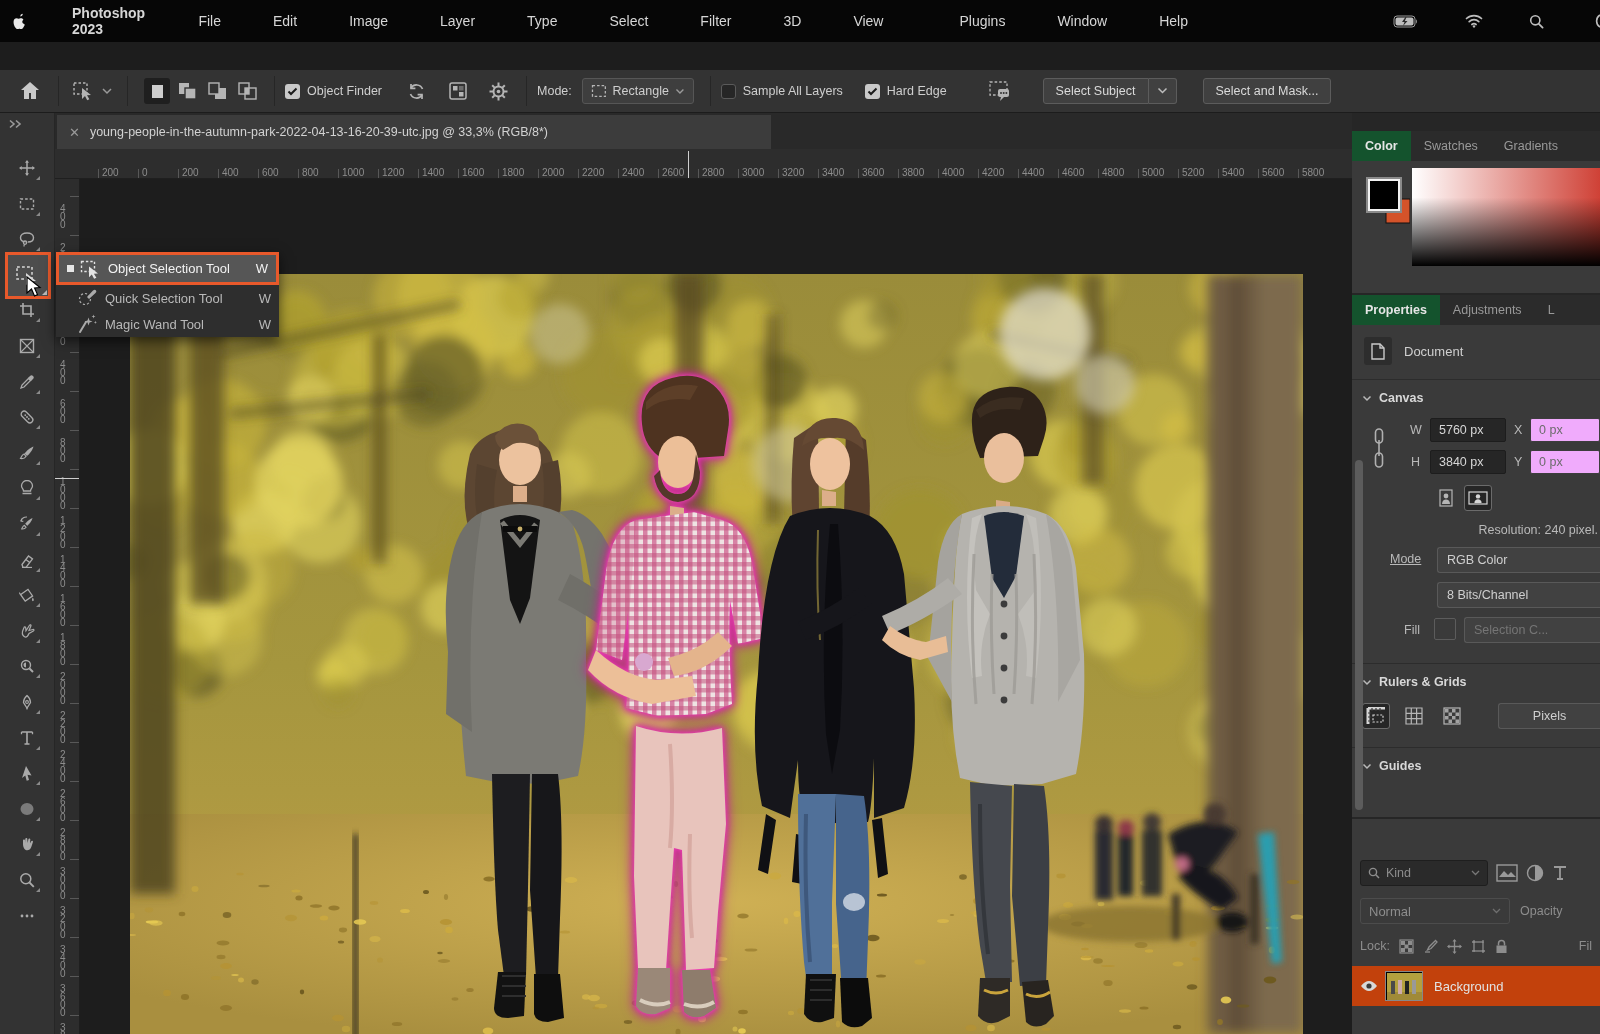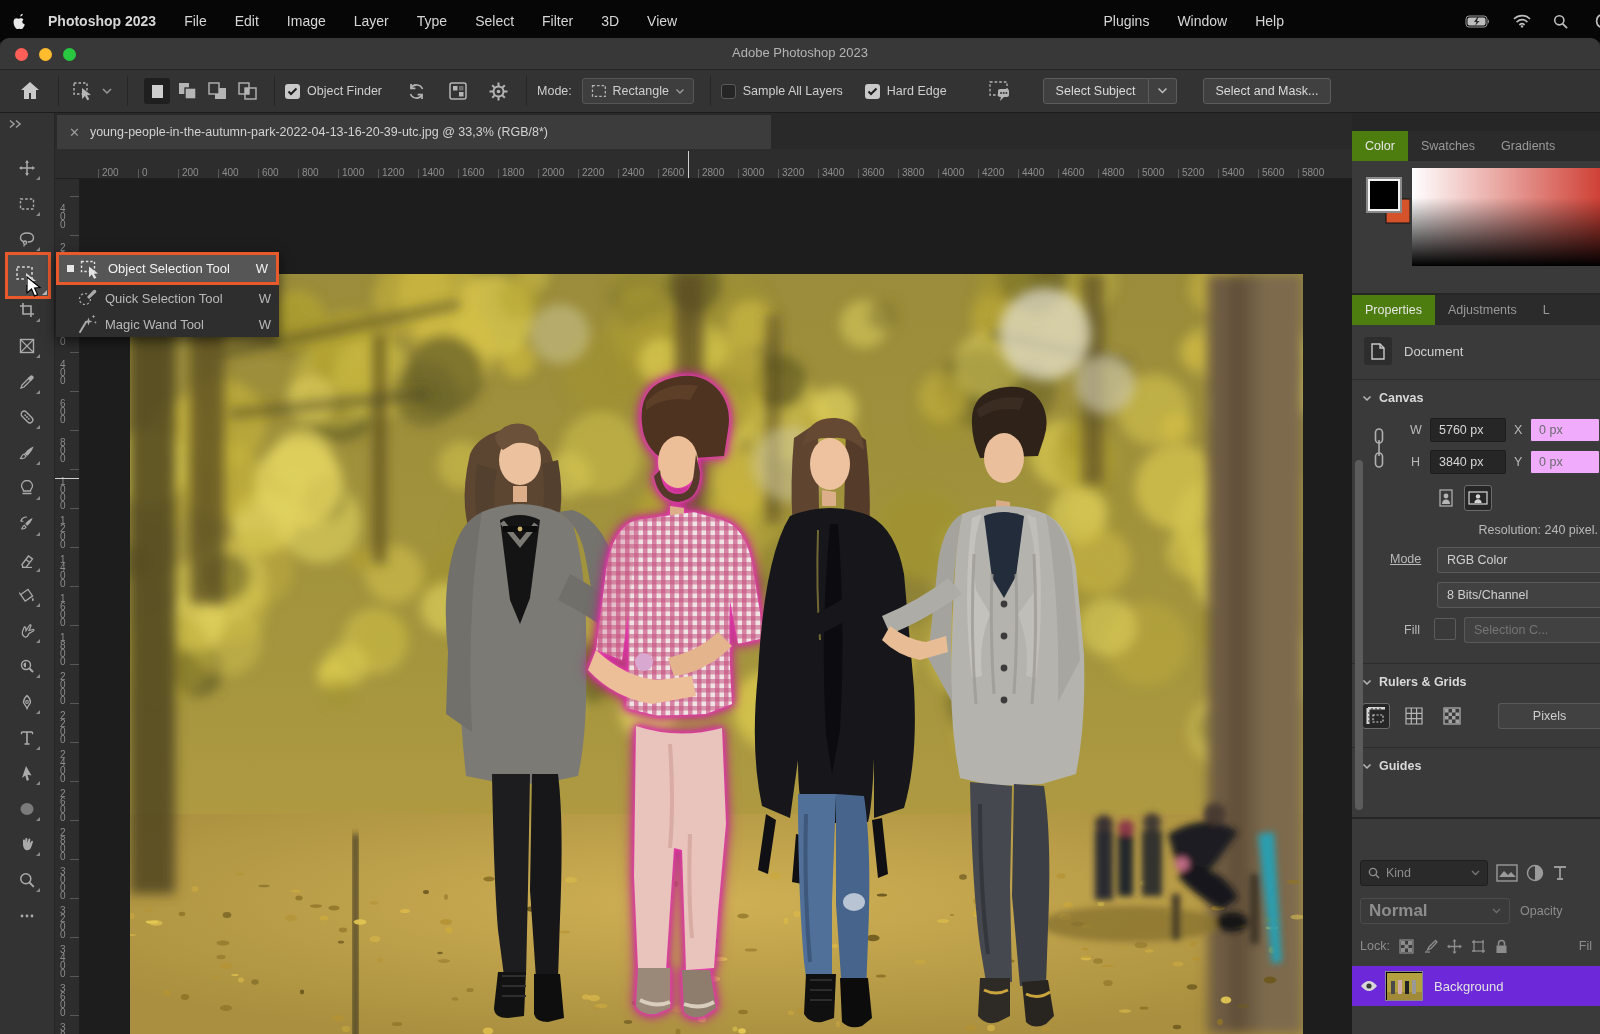--- a/index.html
+++ b/index.html
@@ -3,21 +3,21 @@
 <meta charset="utf-8">
 <style>
   * { margin:0; padding:0; box-sizing:border-box; }
   html,body { width:1600px; height:1034px; overflow:hidden; background:#000; }
   body { font-family:"Liberation Sans", sans-serif; color:#c8c8c8; }
   #root { position:relative; width:1600px; height:1034px; background:#1d1d1d; }
   .abs { position:absolute; }
   svg { display:block; }
 
   
-  #menubar { left:0; top:0; width:1600px; height:42px; background:#060606; display:flex; align-items:center; font-size:14px; color:#d6d6d6; }
+  #menubar { left:0; top:0; width:1600px; height:42px; background:#060606; display:flex; align-items:center; font-size:14px; color:#d6d6d6;gap:24px; }
   #menubar .app-name { font-weight:bold; margin:0 14px 0 10px; }
   #menubar .mitem { margin:0 14px; }
   #menubar .spacer { flex:1; }
   #menubar .sicon { margin:0 11px; display:flex; align-items:center; }
 
   
   #titlebar { left:0; top:38px; width:1600px; height:32px; background:#383838; border-radius:9px 9px 0 0; border-bottom:1px solid #232323; }
   .tl { position:absolute; top:10px; width:13px; height:13px; border-radius:50%; }
   #titlebar .title { position:absolute; left:0; right:0; top:7px; text-align:center; font-size:13px; color:#b4b4b4; }
 
@@ -64,34 +64,34 @@
   .fly-row .bullet.empty { background:transparent; }
   .fly-row .ficon { width:22px; display:flex; justify-content:center; margin-right:6px; }
   .fly-row .flabel { flex:1; }
   #cursor { left:26px; top:276px; z-index:60; }
 
   
   #panel-col { left:1352px; top:113px; width:248px; bottom:0; background:#262626; }
   .pgroup { position:absolute; left:0; width:248px; background:#3a3a3a; }
   .ptabs { position:absolute; left:0; top:0; right:0; height:30px; background:#2b2b2b; display:flex; font-size:12.5px; }
   .ptab { padding:0 13px; display:flex; align-items:center; color:#999; white-space:nowrap; }
-  .ptab.active { background:#4d7c0f; color:#e6e6e6; font-weight:normal; }
+  .ptab.active { background:#14532d; color:#e6e6e6; font-weight:bold; }
   .phead { display:flex; align-items:center; gap:7px; font-weight:bold; font-size:12.5px; color:#d8d8d8; }
   .field { background:#262626; border:1px solid #1d1d1d; border-radius:2px; height:24px; display:flex; align-items:center; padding:0 8px; font-size:12.5px; color:#d6d6d6; }
   .field.dis { color:#6b6b6b; background:#f0abfc; border-color:#3d3d3d; }
   .pdrop { background:#414141; border:1px solid #595959; border-radius:3px; height:26px; display:flex; align-items:center; padding:0 9px; font-size:12.5px; color:#cfcfcf; }
   .plabel { font-size:12.5px; color:#b9b9b9; }
   .pdivider { position:absolute; left:0; right:0; height:1px; background:#2c2c2c; }
   .togglebtn { width:28px; height:26px; border-radius:3px; display:flex; align-items:center; justify-content:center; }
   .togglebtn.active { background:#262626; border:1px solid #6b6b6b; }
   #prop-scroll { position:absolute; left:3px; top:347px; width:8px; height:350px; border-radius:4px; background:#5c5c5c; }
 
   
   .lrow { position:absolute; left:0; right:0; display:flex; align-items:center; }
-  #layer-row { background:#6d28d9; height:40px; }
+  #layer-row { background:#c2410c; height:40px; }
   #layer-thumb { width:36px; height:28px; border:1px solid #000; outline:1px solid #888; margin:0 12px 0 0; }
 </style>
 </head>
 <body>
 
 <div id="root">
 
   <div id="menubar" class="abs">
     <span class="sicon" style="margin-left:12px">
       <svg width="15" height="17" viewBox="0 0 15 17">
@@ -134,26 +134,20 @@
           <path d="M9.8 9.8 13.6 13.6" stroke="#bdbdbd" stroke-width="1.8" stroke-linecap="round"></path>
         </svg>
     </span>
     <span class="sicon" style="margin-right:0">
       <svg width="10" height="16" viewBox="0 0 10 16">
           <path d="M10 2 A7 7 0 0 0 10 14" fill="none" stroke="#bdbdbd" stroke-width="1.6"></path>
         </svg>
     </span>
   </div>
 
-  <div id="titlebar" class="abs">
-    <span class="tl" style="left:15px; background:#ff5f57;"></span>
-    <span class="tl" style="left:39px; background:#febc2e;"></span>
-    <span class="tl" style="left:63px; background:#28c840;"></span>
-    <div class="title">Adobe Photoshop 2023</div>
-  </div>
 
   <div id="optionsbar" class="abs">
     <span class="icon-btn" style="margin-left:16px">
       <svg width="22" height="22" viewBox="0 0 22 22">
           <path d="M11 2 2 10h3v9h5v-6h2v6h5v-9h3z" fill="#c9c9c9"></path>
         </svg>
     </span>
     <span class="opt-sep" style="margin-left:14px"></span>
     <span class="icon-btn">
       <svg width="24" height="22" viewBox="0 0 24 22">
@@ -1357,21 +1351,21 @@
         </span>
         <span>
           <svg width="16" height="16" viewBox="0 0 16 16">
               <path d="M2 2h12M8 2v12M5 14h6" stroke="#9a9a9a" stroke-width="1.8"></path>
             </svg>
         </span>
       </div>
 
       <div class="lrow" style="top:78px; height:28px; padding:0 8px; gap:10px;">
         <div style="flex:none; width:150px; height:26px; background:#3a3a3a; border:1px solid #4c4c4c; border-radius:3px; display:flex; align-items:center; padding:0 8px;">
-          <span style="color:#8d8d8d; font-size:17px;font-weight:bold;">Normal</span>
+          <span style="color:#8d8d8d; font-size:13px;">Normal</span>
           <svg width="9" height="6" viewBox="0 0 9 6" style="margin-left:auto">
               <path d="M1 1l3.5 3.5L8 1" fill="none" stroke="#6e6e6e" stroke-width="1.3"></path>
             </svg>
         </div>
         <span style="color:#8d8d8d; font-size:12.5px; white-space:nowrap;">Opacity</span>
       </div>
 
       <div class="lrow" style="top:114px; height:26px; padding:0 8px; gap:9px;">
         <span style="color:#8d8d8d; font-size:12.5px;">Lock:</span>
         <span>

